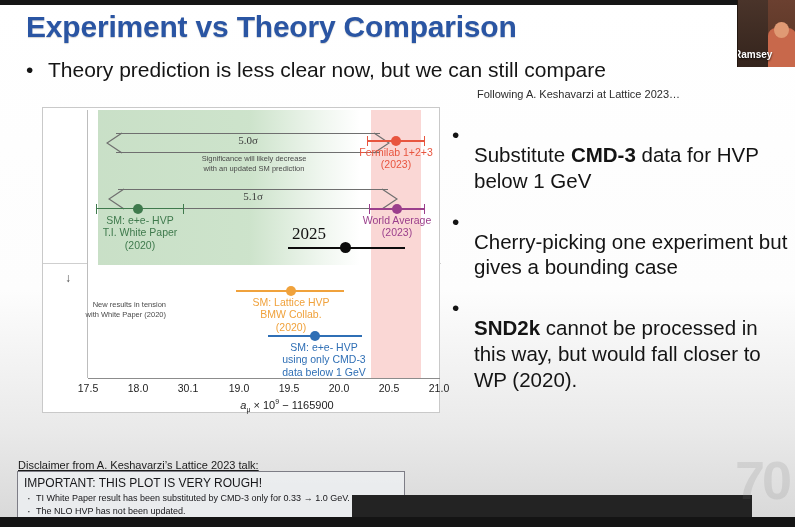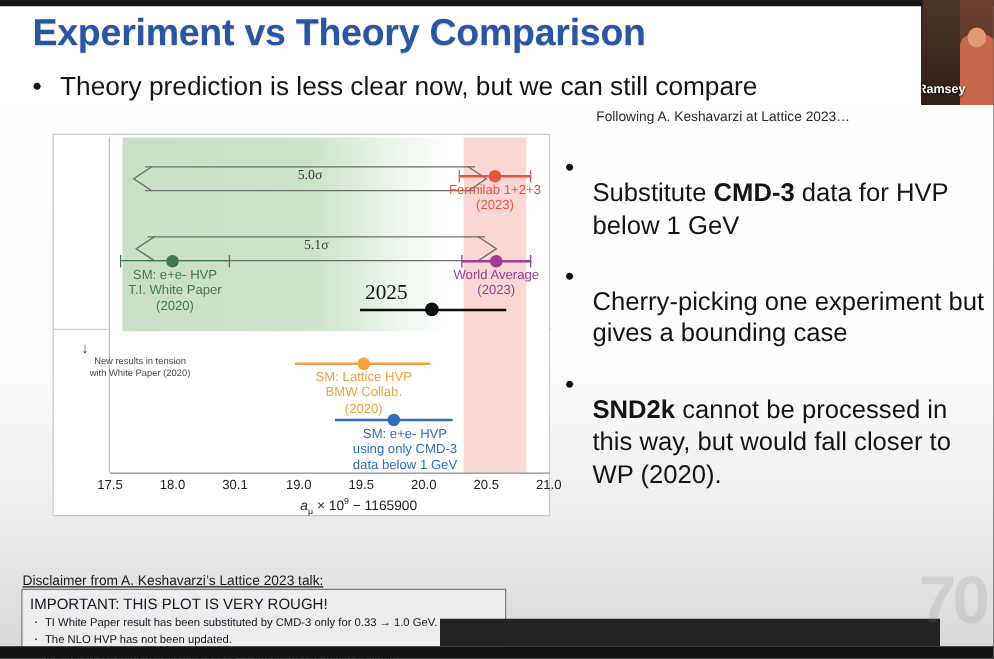--- a/index.html
+++ b/index.html
@@ -200,21 +200,21 @@
 
   
   #dark-strip {
     position:absolute; left:352px; bottom:10px; width:400px; height:22px;
     background:#232323;
   }
 
   
   #pip {
     position:absolute; right:0; top:0;
-    width:58px; height:84px;
+    width:58px; height:67px;
     background:#3a2a22;
     overflow:hidden;
     border-left:1px solid #21160f;
   }
   #pip .bgL { position:absolute; left:0; top:0; width:30px; height:88px;
               background:linear-gradient(180deg,#4a342a,#2d1f18); }
   #pip .bgR { position:absolute; left:30px; top:0; width:28px; height:88px;
               background:linear-gradient(180deg,#6b4030,#51301f); }
   #pip .person { position:absolute; left:30px; top:28px; width:28px; height:60px;
               background:#c8684b; border-radius:8px 8px 0 0; }
@@ -268,20 +268,22 @@
             </svg>
         </div>
         <div class="head-r">
           <svg width="16" height="26" viewBox="0 0 16 26">
               <polyline points="0,3 15,13 0,23" fill="none" stroke="#6f6f6f" stroke-width="1.2"></polyline>
             </svg>
         </div>
         <div class="sig-label">5.0σ</div>
       </div>
 
+      <div class="note-sm" style="left:66px; top:44px; width:200px;">Significance will likely decrease
+with an updated SM prediction</div>
 
       <div class="sig-arrow" style="left:20px; top:76px; width:290px;">
         <div class="shaft-top"></div>
         <div class="shaft-bot"></div>
         <div class="head-l">
           <svg width="16" height="26" viewBox="0 0 16 26">
               <polyline points="16,3 1,13 16,23" fill="none" stroke="#6f6f6f" stroke-width="1.2"></polyline>
             </svg>
         </div>
         <div class="head-r">
@@ -314,21 +316,21 @@
         <div class="bar" style="left:0; width:88px; background:#3f7a4d; height:1px;"></div>
         <div class="cap" style="left:0; background:#3f7a4d;"></div>
         <div class="cap" style="left:87px; background:#3f7a4d;"></div>
         <div class="pt" style="left:37px; background:#3f7a4d;"></div>
         <div class="lbl" style="left:-8px; width:104px; color:#3f7a4d;">SM: e+e- HVP
 T.I. White Paper
 (2020)</div>
       </div>
 
       <div class="note-sm" style="left:-28px; top:160px; width:16px; font-size:12px; color:#4a4a4a;">↓</div>
-      <div class="note-sm" style="left:-30px; top:174px; width:108px; text-align:center;">New results in tension
+      <div class="note-sm" style="left:-30px; top:190px; width:108px; text-align:right;">New results in tension
 with White Paper (2020)</div>
 
       <div class="meas" style="left:148px; top:180px; width:108px;">
         <div class="bar" style="left:0; width:108px; background:#f0a23c;"></div>
         <div class="pt" style="left:50px; background:#f0a23c;"></div>
         <div class="lbl" style="left:6px; width:98px; color:#f0a23c;">SM: Lattice HVP
 BMW Collab.
 (2020)</div>
       </div>
 

